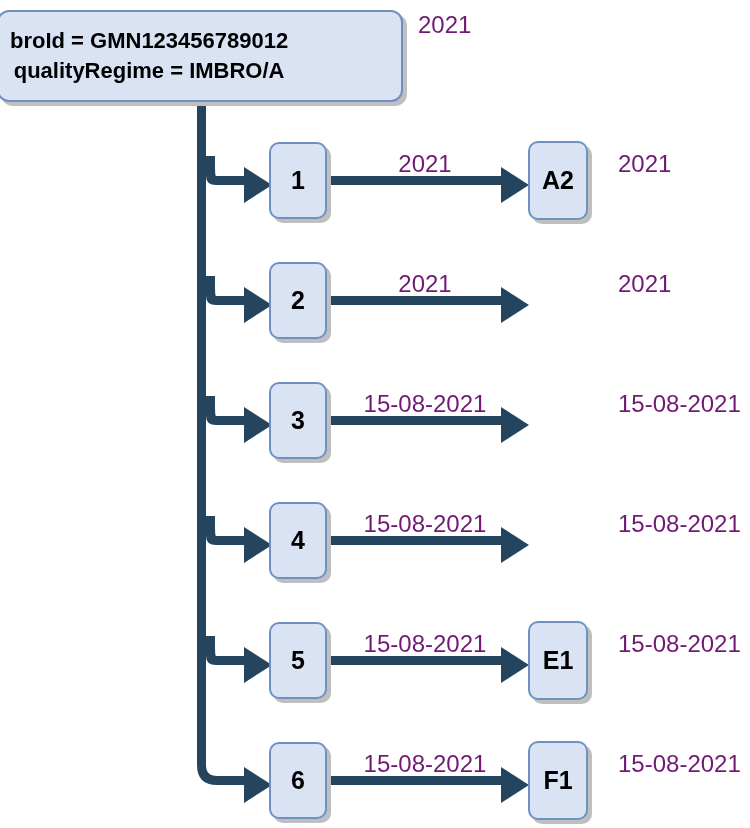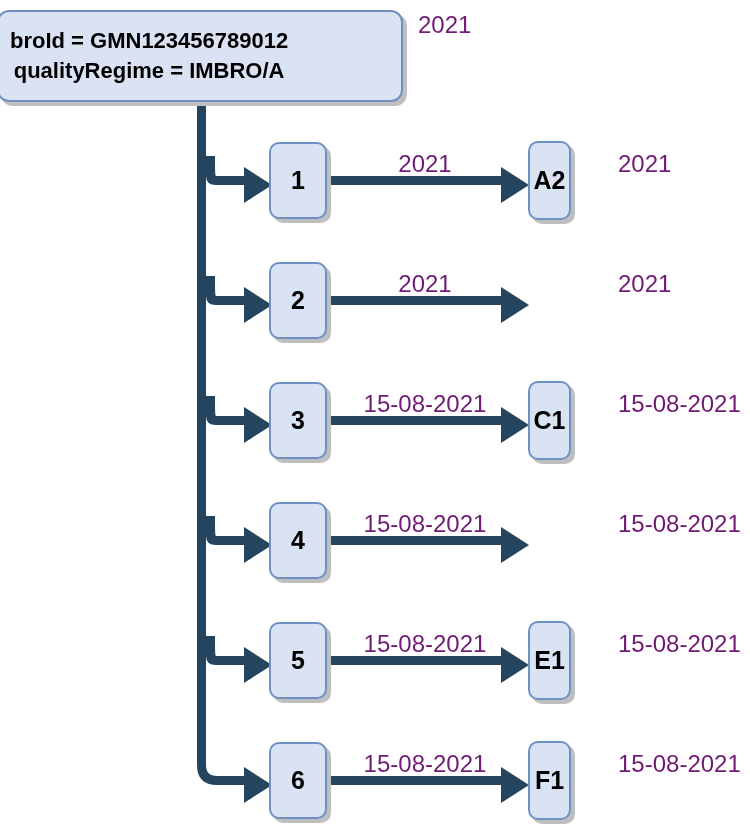--- a/index.html
+++ b/index.html
@@ -62,21 +62,21 @@
   
   .mid-node {
     left: 269px;
     width: 58px;
     height: 77px;
   }
   .mid-node .node-label { font-size: 25px; }
   
   .end-node {
     left: 528px;
-    width: 43px;
+    width: 60px;
     height: 79px;
   }
   .end-node .node-label { font-size: 25px; }
 
   
   .text-label {
     position: absolute;
     font-size: 24px;
     color: #701a75;
     white-space: nowrap;
@@ -186,23 +186,20 @@
   <div class="node mid-node" style="top:262px">
     <div class="node-label">2</div>
   </div>
   <div class="text-label edge-label" style="left:425px; top:270px">2021</div>
   <div class="text-label right-date" style="top:270px">2021</div>
 
   <div class="node mid-node" style="top:382px">
     <div class="node-label">3</div>
   </div>
   <div class="text-label edge-label" style="left:425px; top:390px">15-08-2021</div>
-  <div class="node end-node" style="top:381px">
-    <div class="node-label">C1</div>
-  </div>
   <div class="text-label right-date" style="top:390px">15-08-2021</div>
 
   <div class="node mid-node" style="top:502px">
     <div class="node-label">4</div>
   </div>
   <div class="text-label edge-label" style="left:425px; top:510px">15-08-2021</div>
   <div class="text-label right-date" style="top:510px">15-08-2021</div>
 
   <div class="node mid-node" style="top:622px">
     <div class="node-label">5</div>

